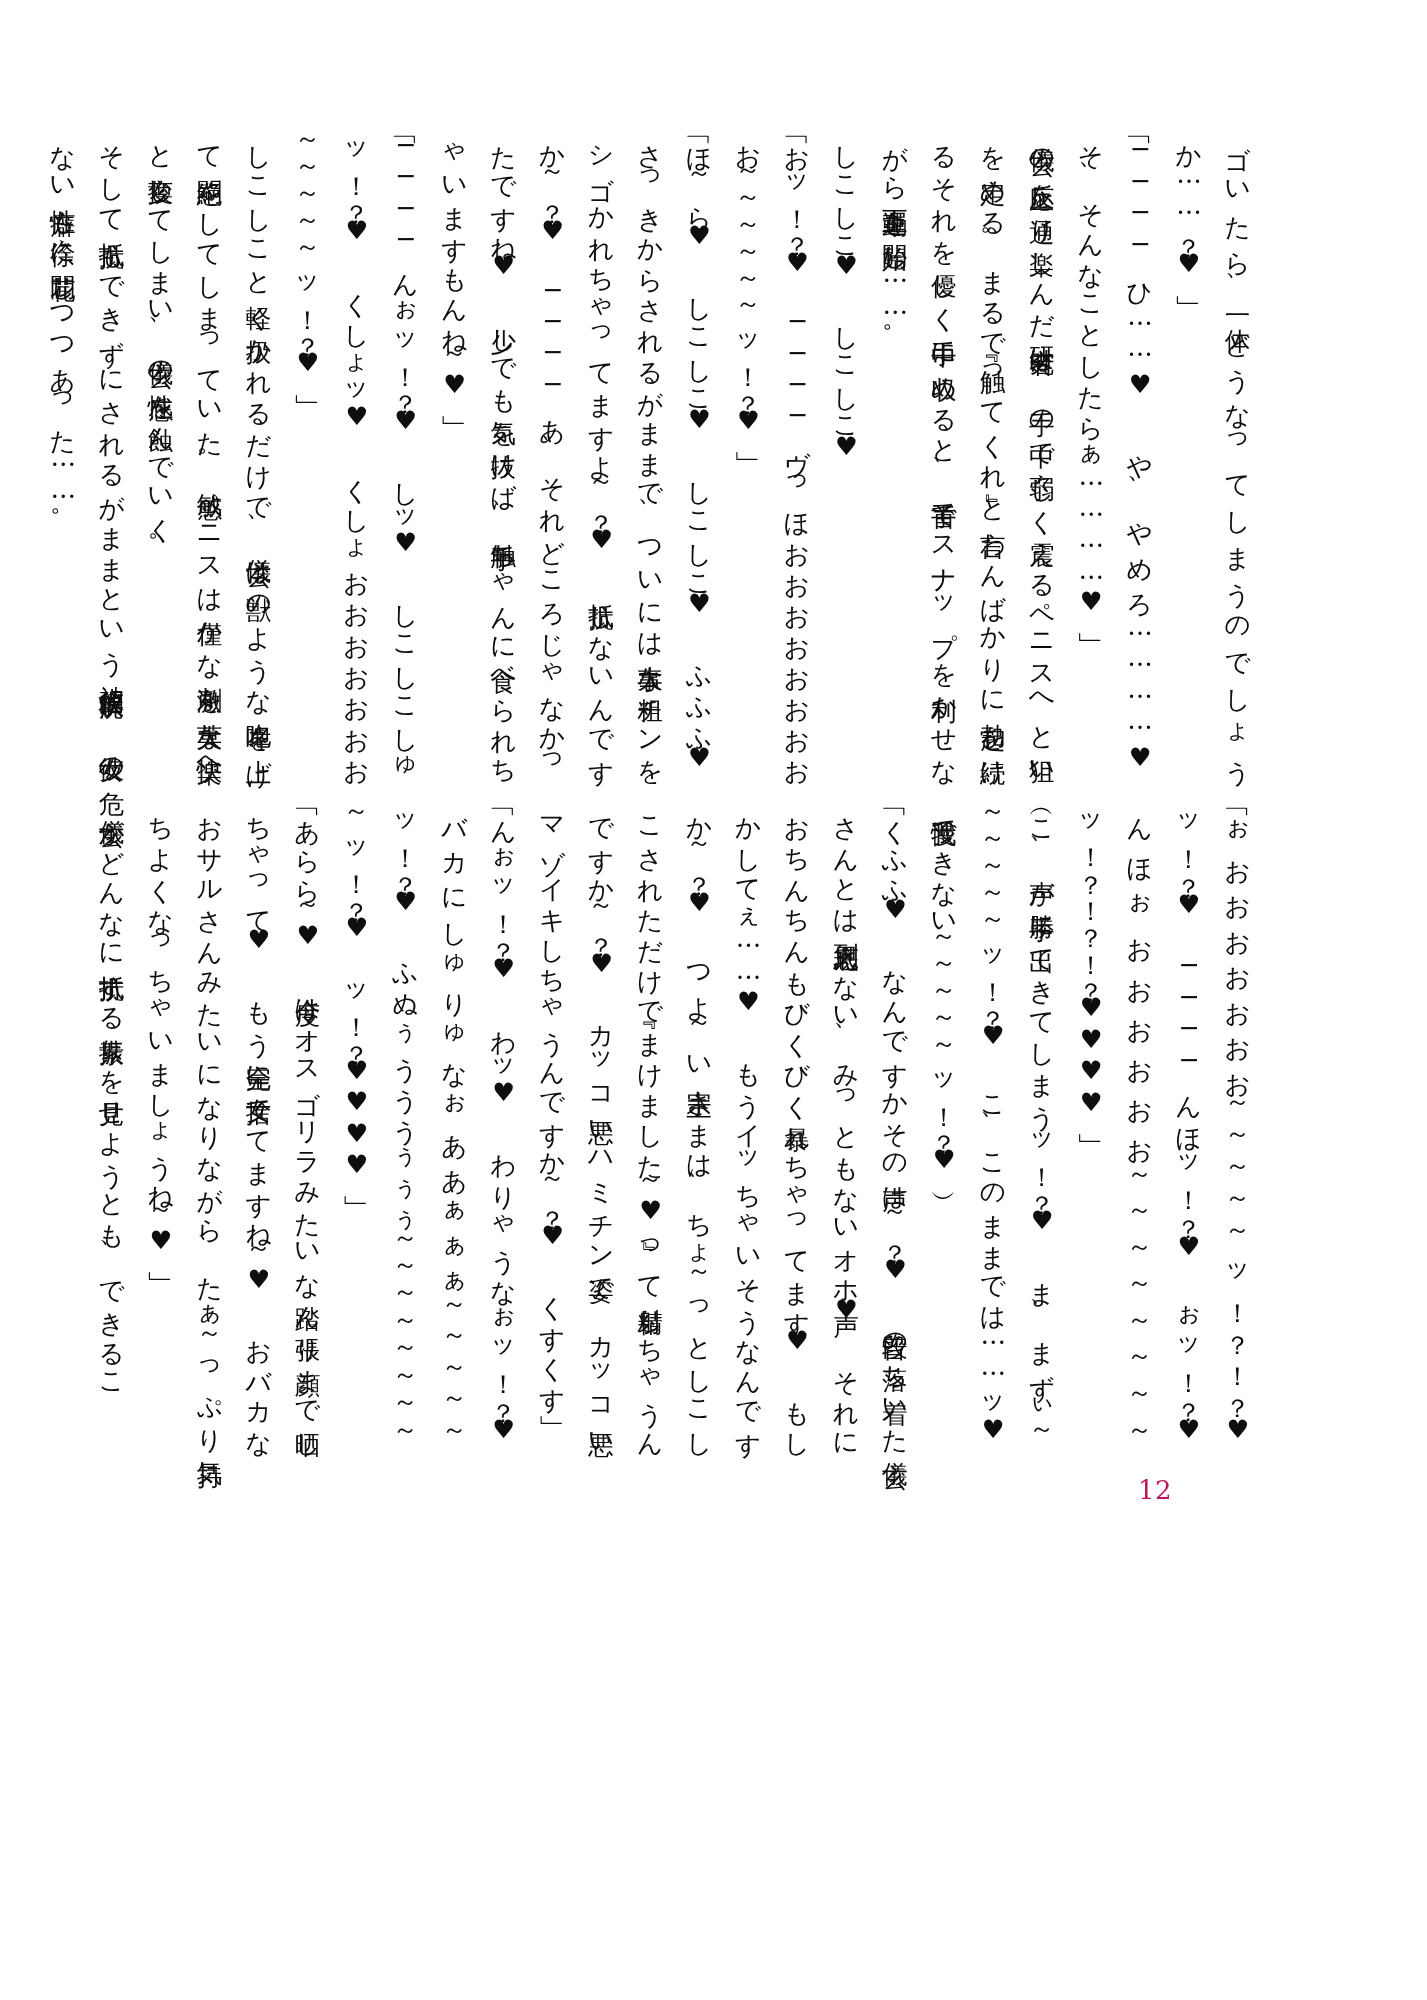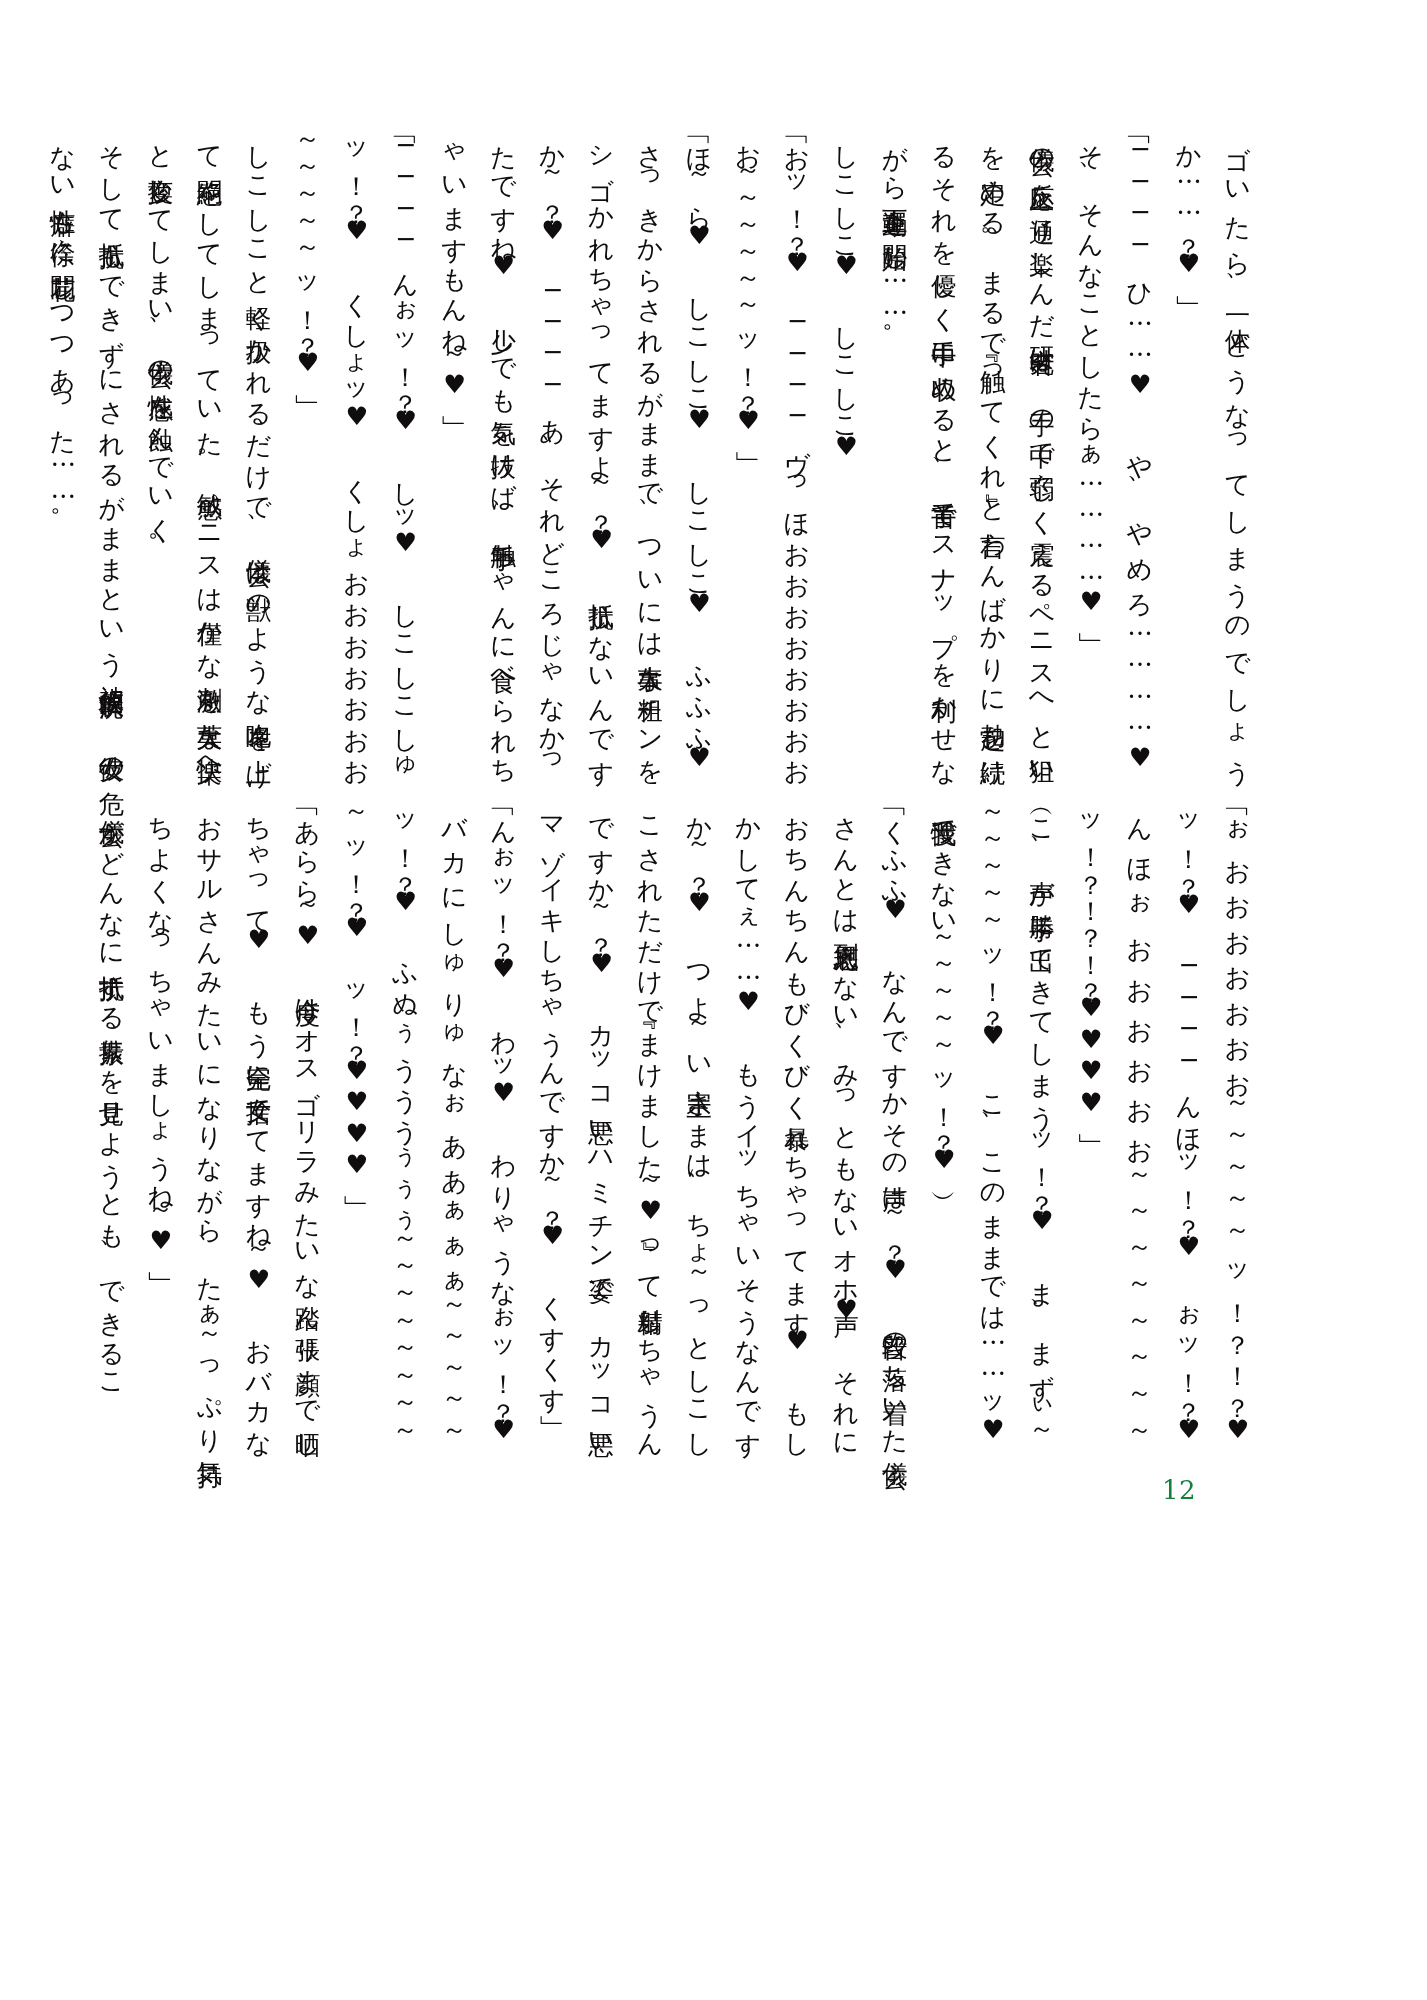--- a/index.html
+++ b/index.html
@@ -50,23 +50,22 @@
     width: 1065px;
   }
 
   
   #page-number {
     position: absolute;
     left: 1138px;
     top: 1475px;
     font-family: "DejaVu Serif", "Liberation Serif", serif;
     font-size: 26px;
-    color: #15803d;
+    color: #be185d;
     letter-spacing: 0.02em;
-    margin-left: 24px;
   }
 
   
   .vblock { font-variant-east-asian: normal; }
 </style>
 </head>
 <body>
 
 <div id="page">
 

